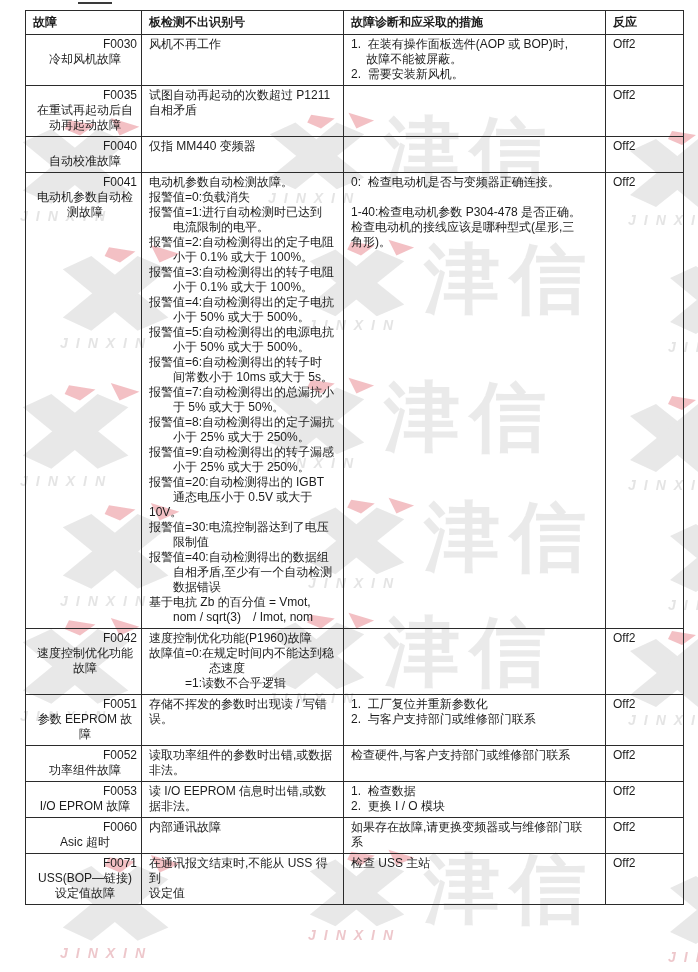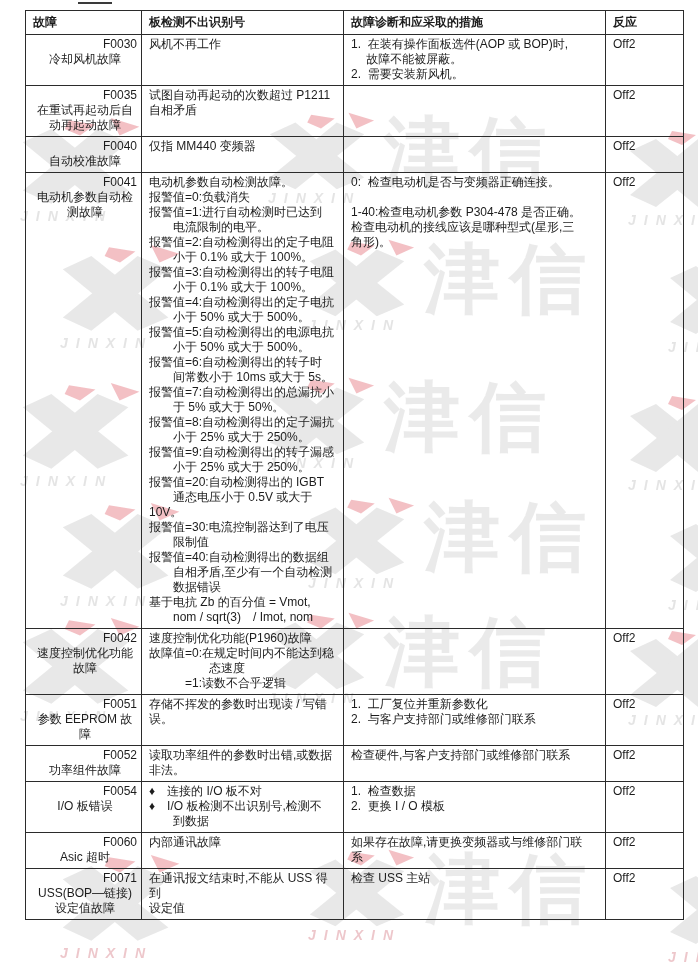--- a/index.html
+++ b/index.html
@@ -293,26 +293,25 @@
       <td>Off2</td>
     </tr>
     <tr>
       <td><span class="code">F0052</span><span class="nm">功率组件故障</span></td>
       <td>读取功率组件的参数时出错,或数据
 非法。</td>
       <td>检查硬件,与客户支持部门或维修部门联系</td>
       <td>Off2</td>
     </tr>
     <tr>
-      <td><span class="code">F0054</span><span class="nm">I/O 板错误</span></td>
-      <td>♦　连接的 I/O 板不对
-♦　I/O 板检测不出识别号,检测不
-　　到数据</td>
+      <td><span class="code">F0053</span><span class="nm">I/O EPROM 故障</span></td>
+      <td>读 I/O EEPROM 信息时出错,或数
+据非法。</td>
       <td>1.  检查数据
-2.  更换 I / O 模板</td>
+2.  更换 I / O 模块</td>
       <td>Off2</td>
     </tr>
     <tr>
       <td><span class="code">F0060</span><span class="nm">Asic 超时</span></td>
       <td>内部通讯故障</td>
       <td>如果存在故障,请更换变频器或与维修部门联
 系</td>
       <td>Off2</td>
     </tr>
     <tr>

